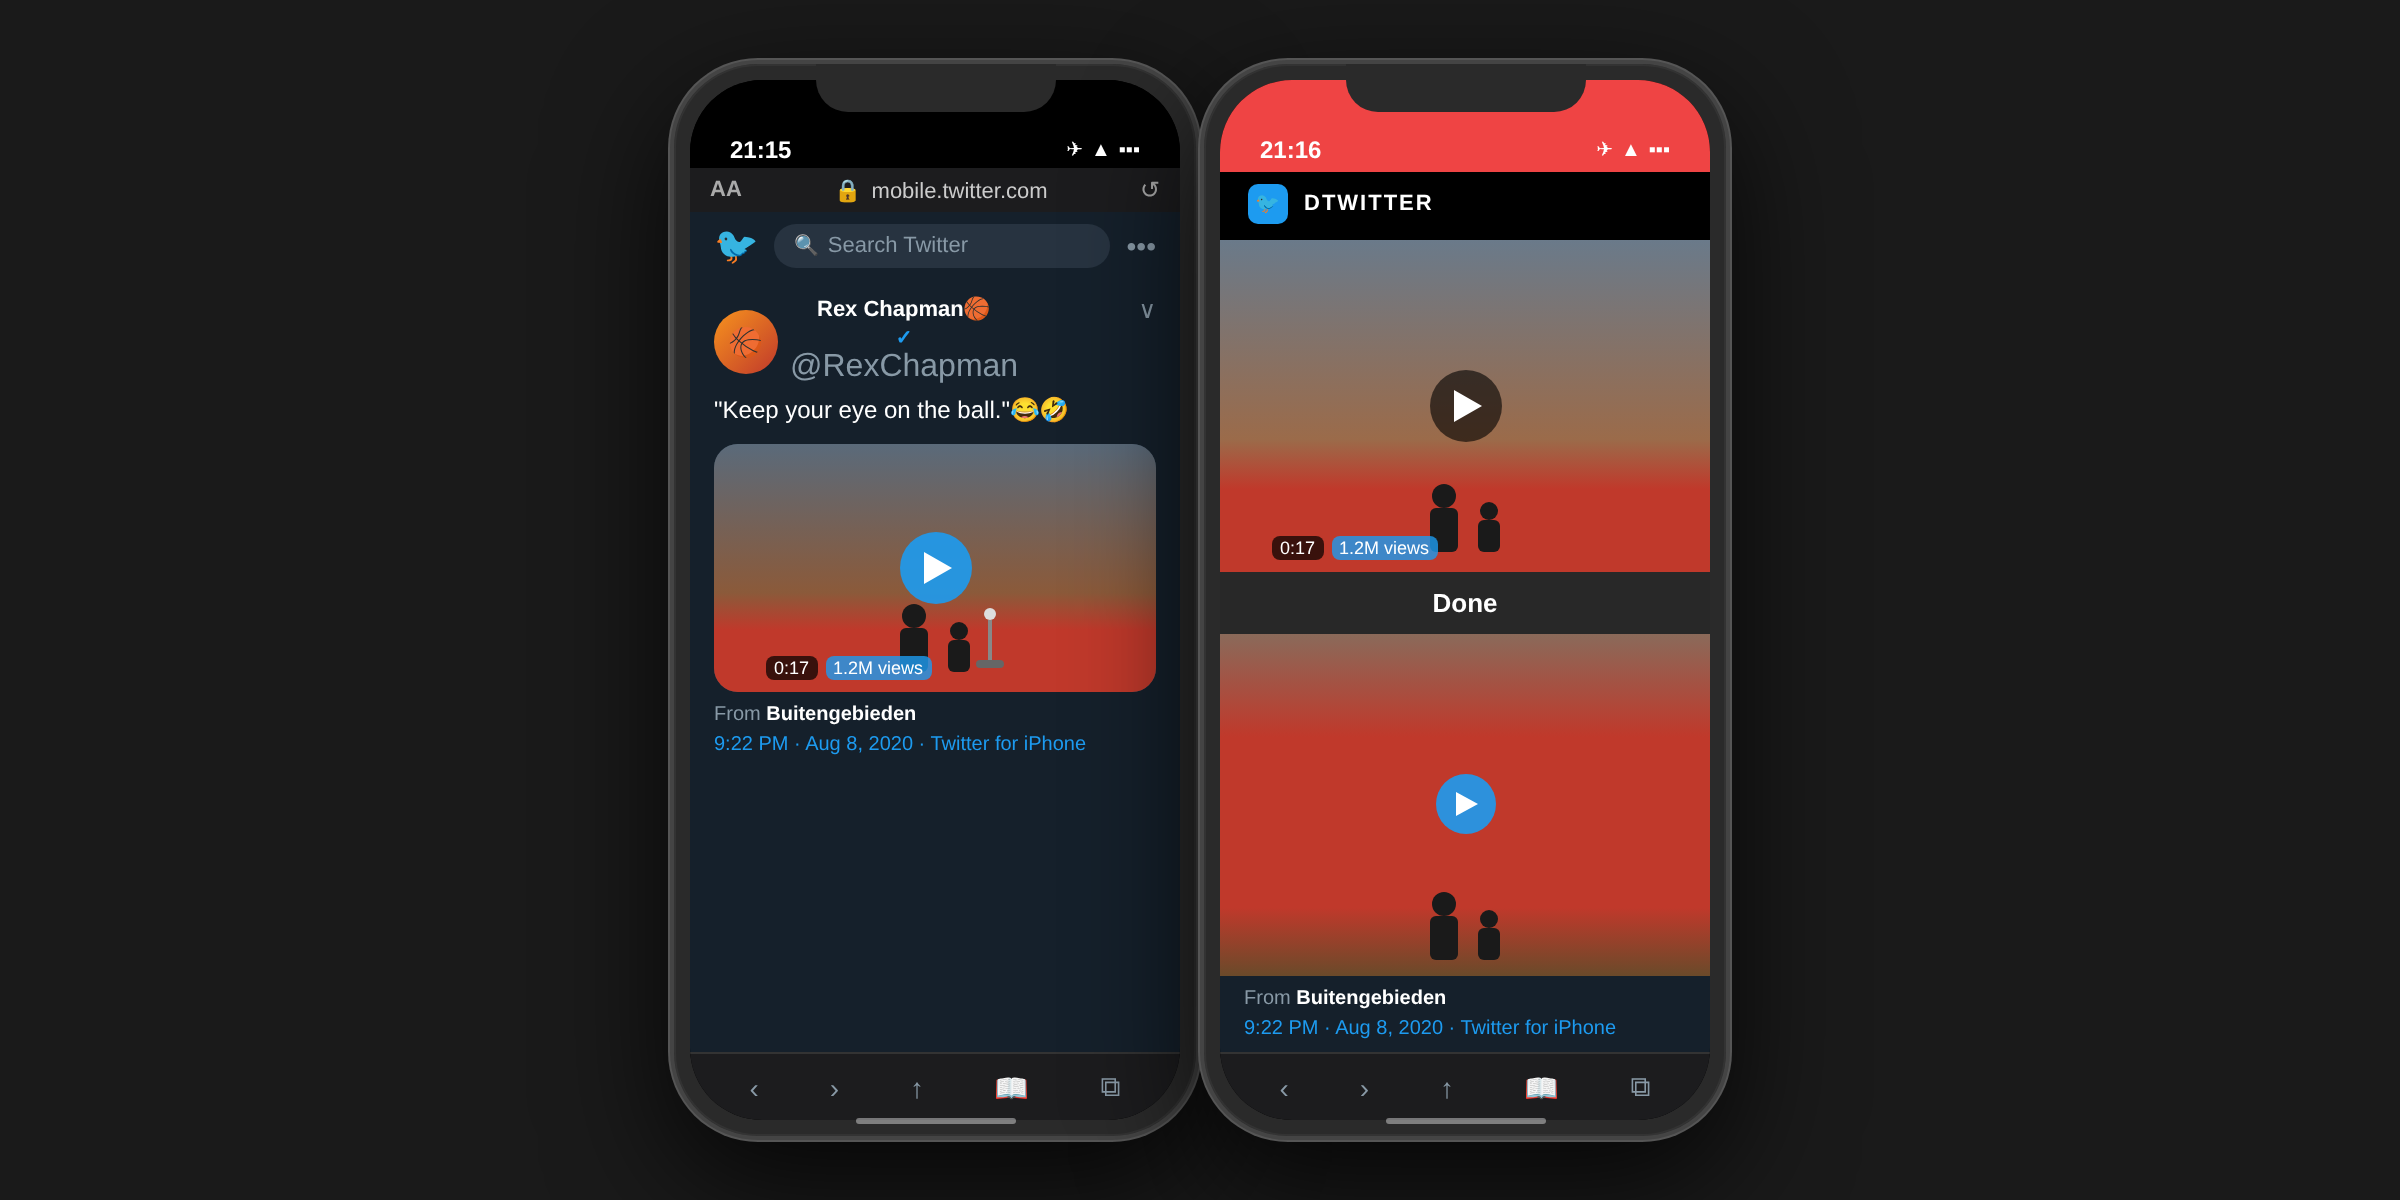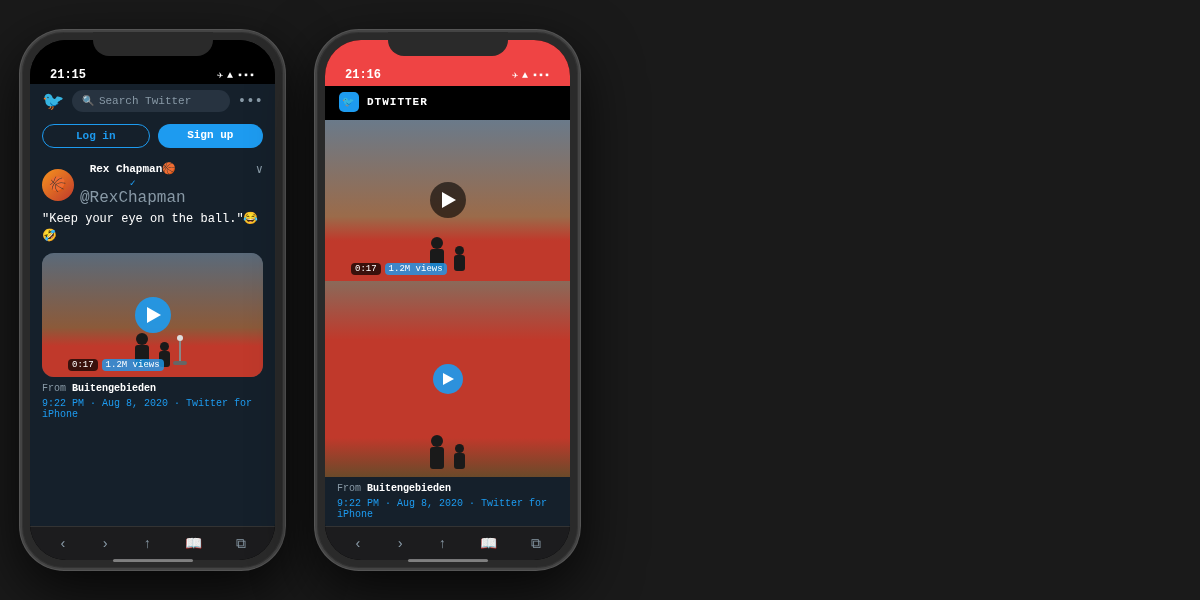--- a/index.html
+++ b/index.html
@@ -9,26 +9,25 @@
       justify-content: center;
       align-items: center;
       width: 1200px;
       height: 600px;
       font-family: -apple-system, BlinkMacSystemFont, 'Helvetica Neue', sans-serif;
       overflow: hidden;
     }
 
     .scene {
       display: flex;
-      gap: 30px;
-      align-items: center;
+      align-items: center;
+      justify-content: center;
       width: 100%;
       height: 100%;
       padding: 20px;
-      font-family: Liberation Mono, monospace;
     }
 
     
     .phone {
       width: 265px;
       height: 540px;
       background: #2a2a2a;
       border-radius: 44px;
       border: 2px solid #444;
       position: relative;
@@ -580,34 +579,37 @@
 
       <div class="status-bar">
         <span class="time">21:15</span>
         <div class="status-icons">
           <span>✈</span>
           <span>▲</span>
           <span>▪▪▪</span>
         </div>
       </div>
 
+      <div class="browser-bar">
+        <span class="aa">AA</span>
+        <div class="browser-url">
+          <span class="lock">🔒 </span><span>mobile.twitter.com</span>
+        </div>
+        <span class="refresh-icon">↺</span>
+      </div>
 
       <div class="twitter-header">
         <span class="twitter-logo">🐦</span>
         <div class="search-bar">
           <span class="search-icon">🔍</span>
           <span class="placeholder">Search Twitter</span>
         </div>
         <span class="more-dots">•••</span>
       </div>
 
-      <div class="auth-buttons">
-        <div class="btn-login">Log in</div>
-        <div class="btn-signup">Sign up</div>
-      </div>
 
       <div class="tweet-content">
         <div class="tweet-header">
           <div class="tweet-user">
             <div class="avatar">🏀</div>
             <div class="user-info">
               <div class="name">
                 <span>Rex Chapman🏀</span>
                 <span class="verified">✓</span>
               </div>
@@ -695,20 +697,23 @@
               <div class="figure-body"></div>
             </div>
           </div>
           <div class="play-btn-white"></div>
           <div class="video-meta">
             <span class="duration-badge">0:17</span>
             <span class="views-badge">1.2M views</span>
           </div>
         </div>
 
+        <div class="done-bar">
+          <span>Done</span>
+        </div>
 
         <div class="video-bottom">
           <div class="scene-figures" style="position:absolute;inset:0;display:flex;align-items:flex-end;justify-content:center;padding-bottom:8px;gap:10px;">
             <div class="figure">
               <div class="figure-head" style="background:#1a1a1a;width:12px;height:12px;border-radius:50%;"></div>
               <div class="figure-body" style="background:#1a1a1a;width:14px;height:22px;border-radius:3px;"></div>
             </div>
             <div class="figure figure-small">
               <div class="figure-head" style="background:#1a1a1a;width:9px;height:9px;border-radius:50%;"></div>
               <div class="figure-body" style="background:#1a1a1a;width:11px;height:16px;border-radius:3px;"></div>

